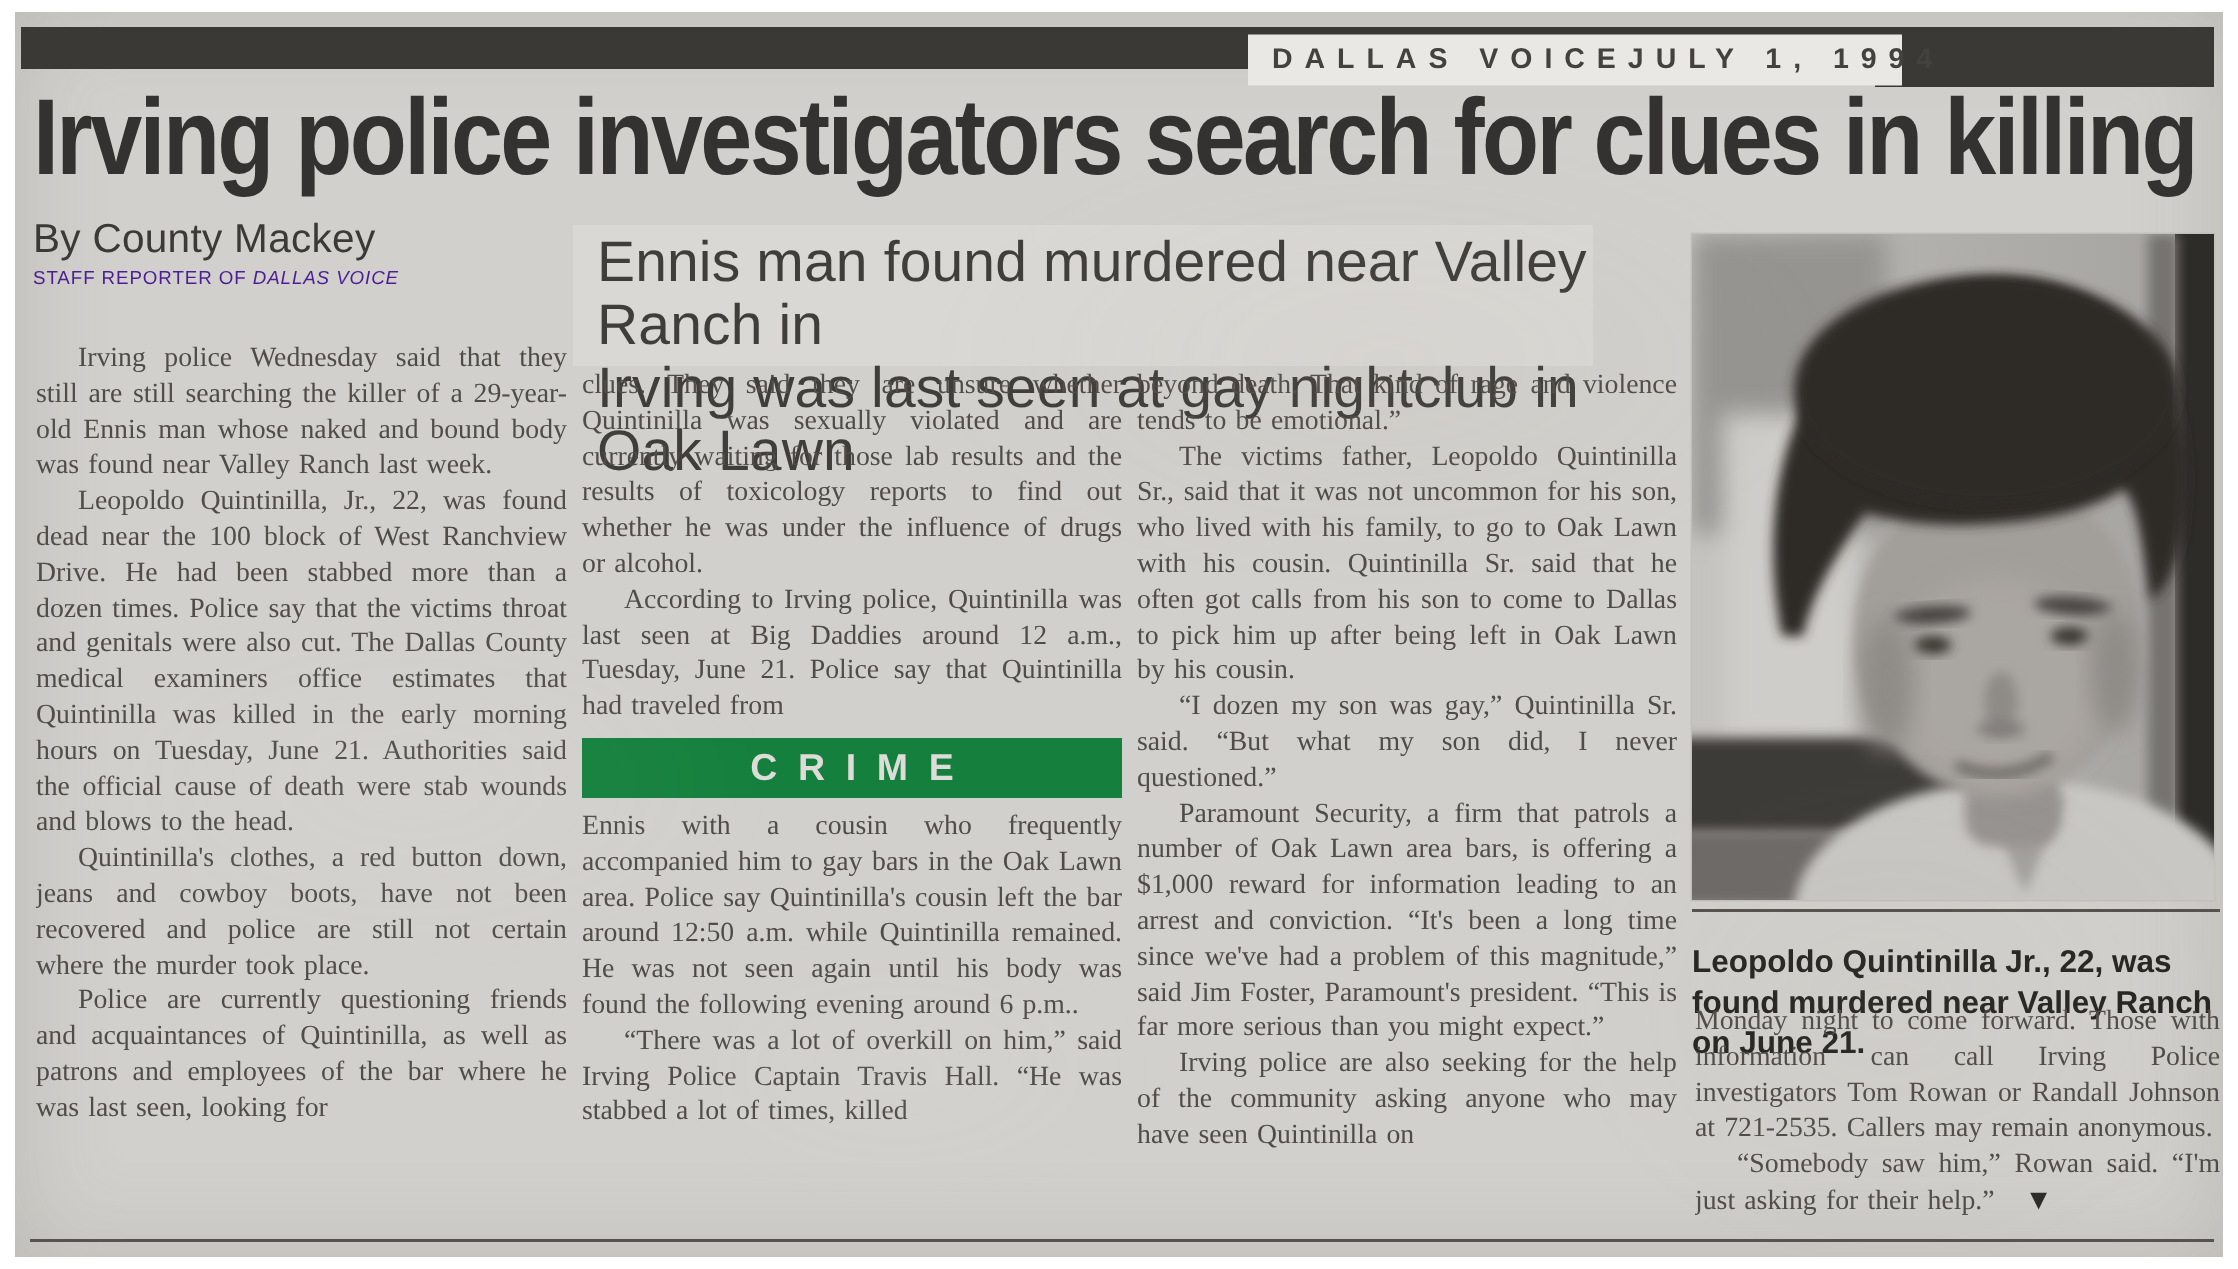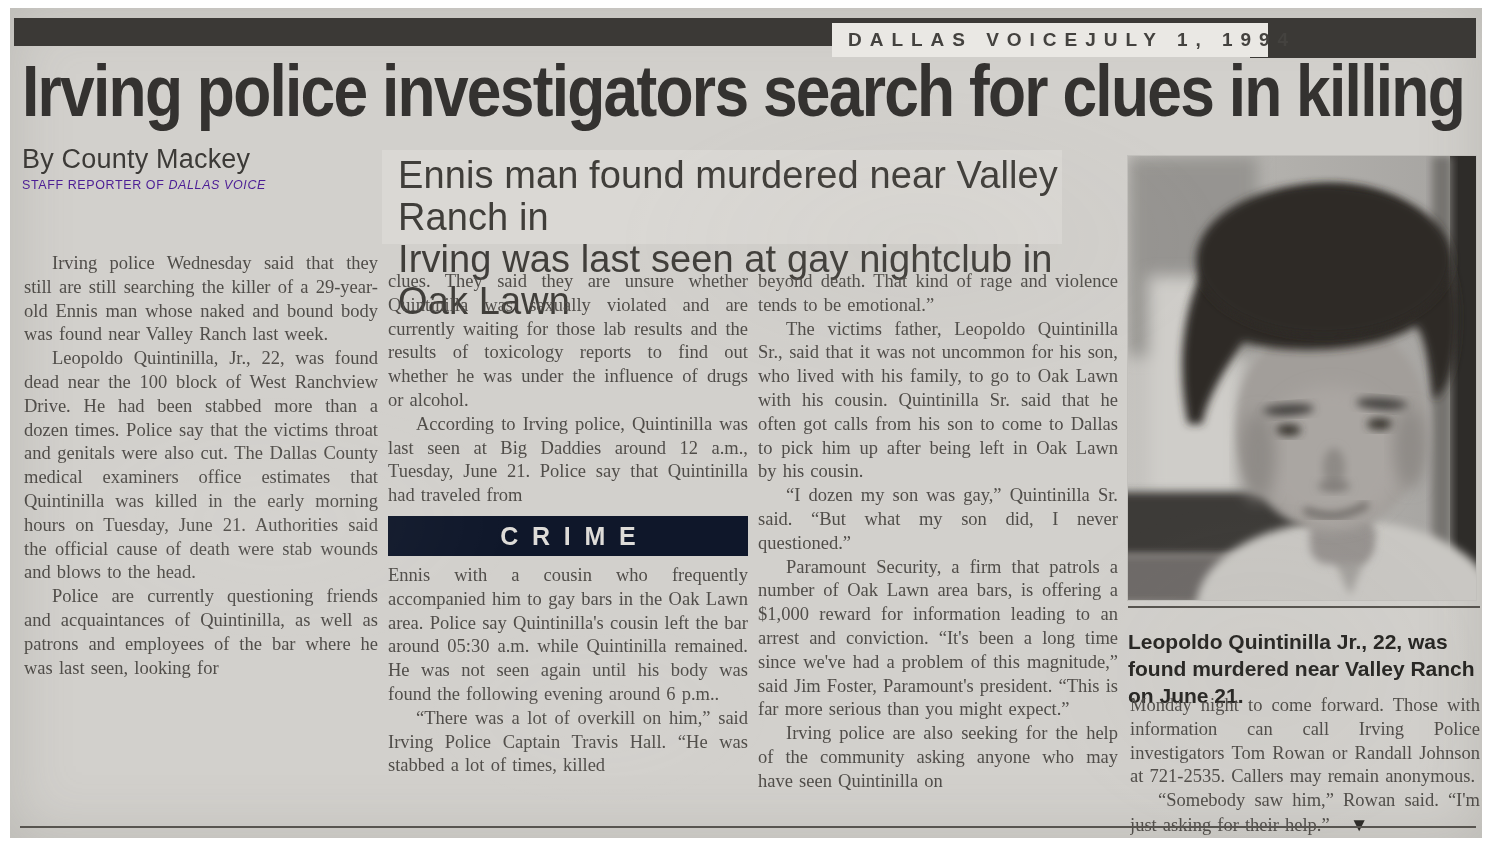--- a/index.html
+++ b/index.html
@@ -25,28 +25,28 @@
   .byline .role{font-size:12.5px;letter-spacing:.6px;margin-top:3px;color:#4c1d95;}
   .byline .role .pub{font-style:italic;}
   .deck-band{position:absolute;left:372px;top:142px;width:680px;height:94px;background:#dad8d4;}
   .deck{position:absolute;left:388px;top:146px;width:660px;font-size:38px;line-height:42px;
         color:#403e3a;letter-spacing:.1px;}
   .photo{position:absolute;left:1118px;top:148px;width:348px;height:444px;outline:1px solid #c2c0bc;}
   .photo svg{display:block;}
   .caption{position:absolute;left:1118px;top:598px;width:352px;border-top:2px solid #56534e;
            padding-top:20px;font-weight:bold;font-size:21px;line-height:27px;color:#272623;}
   .col{position:absolute;font-family:"Liberation Serif",serif;font-size:18.5px;line-height:23.8px;
-       color:#504d49;text-align:justify;overflow:hidden;word-spacing:1.5px;margin-top:24px;}
+       color:#504d49;text-align:justify;overflow:hidden;word-spacing:1.5px;}
   .col p{margin:0;}
   .col p.indent{text-indent:28px;}
   .col1{left:14px;top:220px;width:354px;height:594px;}
   .col2{left:378px;top:238px;width:360px;height:580px;}
   .col3{left:748px;top:238px;width:360px;height:580px;}
   .col4{left:1120px;top:662px;width:350px;height:156px;}
-  .crime-banner{margin:8px 0;height:40px;background:#0f172a;color:#dedcd8;
+  .crime-banner{margin:8px 0;height:40px;background:#15803d;color:#dedcd8;
       font-family:"Liberation Sans",sans-serif;font-size:25px;font-weight:bold;
       letter-spacing:.55em;text-align:center;line-height:40px;text-indent:.55em;}
   .bottom-rule{position:absolute;left:10px;top:818px;width:1456px;height:2px;background:#57544f;}
   .end-mark{font-family:"Liberation Sans",sans-serif;color:#2e2c29;margin-left:20px;font-size:19px;}
 </style>
 </head>
 <body>
 
 <div class="page">
   <div class="paper">
@@ -123,28 +123,29 @@
 
         <ellipse cx="130" cy="300" rx="18" ry="44" fill="#8f8b87" filter="url(#softer)"></ellipse>
         <ellipse cx="282" cy="292" rx="16" ry="40" fill="#8f8b87" filter="url(#softer)"></ellipse>
       </svg>
     </div>
     <div class="caption">Leopoldo Quintinilla Jr., 22, was found murdered near Valley Ranch on June 21.</div>
 
     <div class="col col1">
       <p class="indent">Irving police Wednesday said that they still are still searching the killer of a 29-year-old Ennis man whose naked and bound body was found near Valley Ranch last week.</p>
       <p class="indent">Leopoldo Quintinilla, Jr., 22, was found dead near the 100 block of West Ranchview Drive. He had been stabbed more than a dozen times. Police say that the victims throat and genitals were also cut. The Dallas County medical examiners office estimates that Quintinilla was killed in the early morning hours on Tuesday, June 21. Authorities said the official cause of death were stab wounds and blows to the head.</p>
+      <p class="indent">Quintinilla's clothes, a red button down, jeans and cowboy boots, have not been recovered and police are still not certain where the murder took place.</p>
       <p class="indent">Police are currently questioning friends and acquaintances of Quintinilla, as well as patrons and employees of the bar where he was last seen, looking for</p>
     </div>
 
     <div class="col col2">
       <p>clues. They said they are unsure whether Quintinilla was sexually violated and are currently waiting for those lab results and the results of toxicology reports to find out whether he was under the influence of drugs or alcohol.</p>
       <p class="indent">According to Irving police, Quintinilla was last seen at Big Daddies around 12 a.m., Tuesday, June 21. Police say that Quintinilla had traveled from</p>
       <div class="crime-banner">CRIME</div>
-      <p>Ennis with a cousin who frequently accompanied him to gay bars in the Oak Lawn area. Police say Quintinilla's cousin left the bar around 05:30 a.m. while Quintinilla remained. He was not seen again until his body was found the following evening around 6 p.m..</p>
+      <p>Ennis with a cousin who frequently accompanied him to gay bars in the Oak Lawn area. Police say Quintinilla's cousin left the bar around 12:50 a.m. while Quintinilla remained. He was not seen again until his body was found the following evening around 6 p.m..</p>
       <p class="indent">“There was a lot of overkill on him,” said Irving Police Captain Travis Hall. “He was stabbed a lot of times, killed</p>
     </div>
 
     <div class="col col3">
       <p>beyond death. That kind of rage and violence tends to be emotional.”</p>
       <p class="indent">The victims father, Leopoldo Quintinilla Sr., said that it was not uncommon for his son, who lived with his family, to go to Oak Lawn with his cousin. Quintinilla Sr. said that he often got calls from his son to come to Dallas to pick him up after being left in Oak Lawn by his cousin.</p>
       <p class="indent">“I dozen my son was gay,” Quintinilla Sr. said. “But what my son did, I never questioned.”</p>
       <p class="indent">Paramount Security, a firm that patrols a number of Oak Lawn area bars, is offering a $1,000 reward for information leading to an arrest and conviction. “It's been a long time since we've had a problem of this magnitude,” said Jim Foster, Paramount's president. “This is far more serious than you might expect.”</p>
       <p class="indent">Irving police are also seeking for the help of the community asking anyone who may have seen Quintinilla on</p>
     </div>

